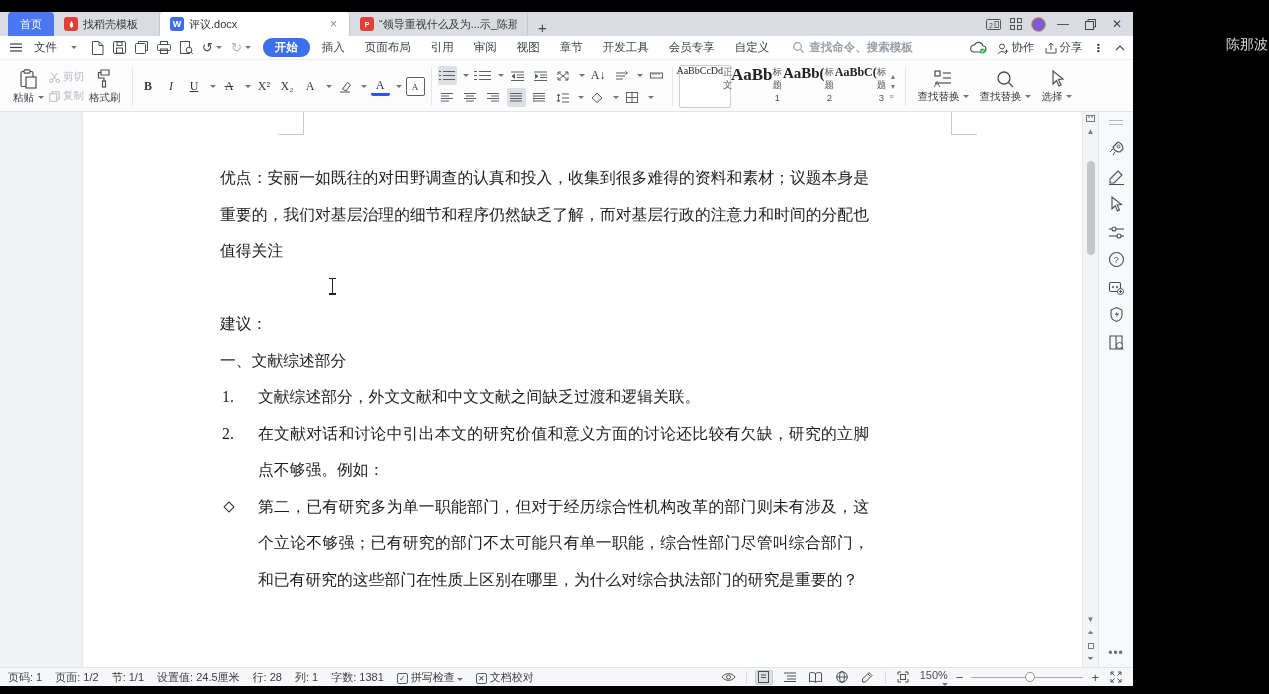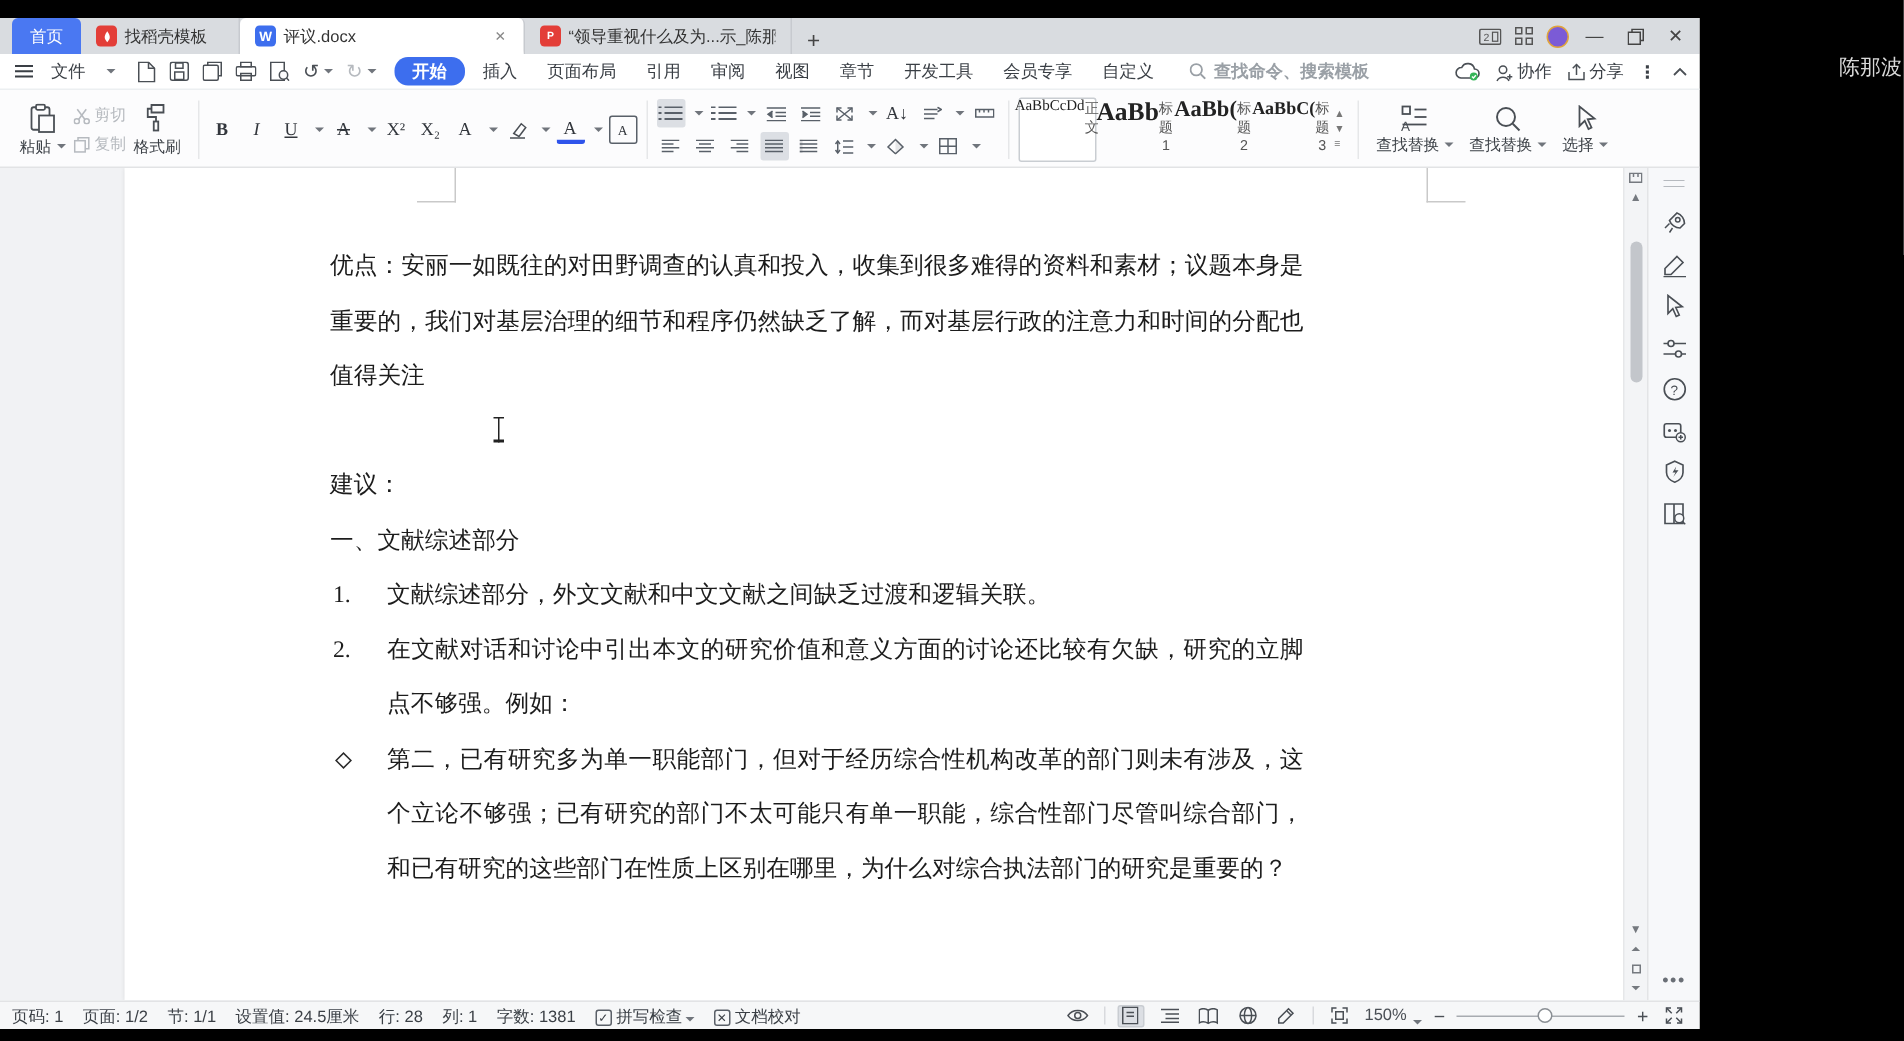--- a/index.html
+++ b/index.html
@@ -123,21 +123,21 @@
   .chkbox { display:inline-flex; align-items:center; justify-content:center; width:11px; height:11px;
     border:1px solid #5a6068; border-radius:2px; font-size:8px; margin-right:3px; color:#3a3f45; }
   .sright { margin-left:auto; display:flex; align-items:center; gap:8px; color:#4a4f55; }
   .vbtn { width:18px; height:15px; display:inline-flex; align-items:center; justify-content:center;
     border-radius:2px; }
   .vbtn.on { background:#dcdfe4; border:1px solid #c9cdd2; }
   .ssep { width:1px; height:12px; background:#d8dadd; }
   .track { position:relative; width:112px; height:1px; background:#a7abb0; }
   .knob { position:absolute; left:54px; top:-5px; width:10px; height:10px; border-radius:50%;
     background:#fff; border:1px solid #8a8f94; }
-  .zlabel { display:flex; align-items:flex-end; gap:2px; }
+  .zlabel { display:flex; align-items:flex-end; gap:2px;flex-direction:column; }
   .pm { font-size:13px; color:#4a4f55; }
 </style>
 </head>
 <body>
 
 <div class="watermark">陈那波</div>
 
 <div class="win">
 
   <div class="tabbar">

